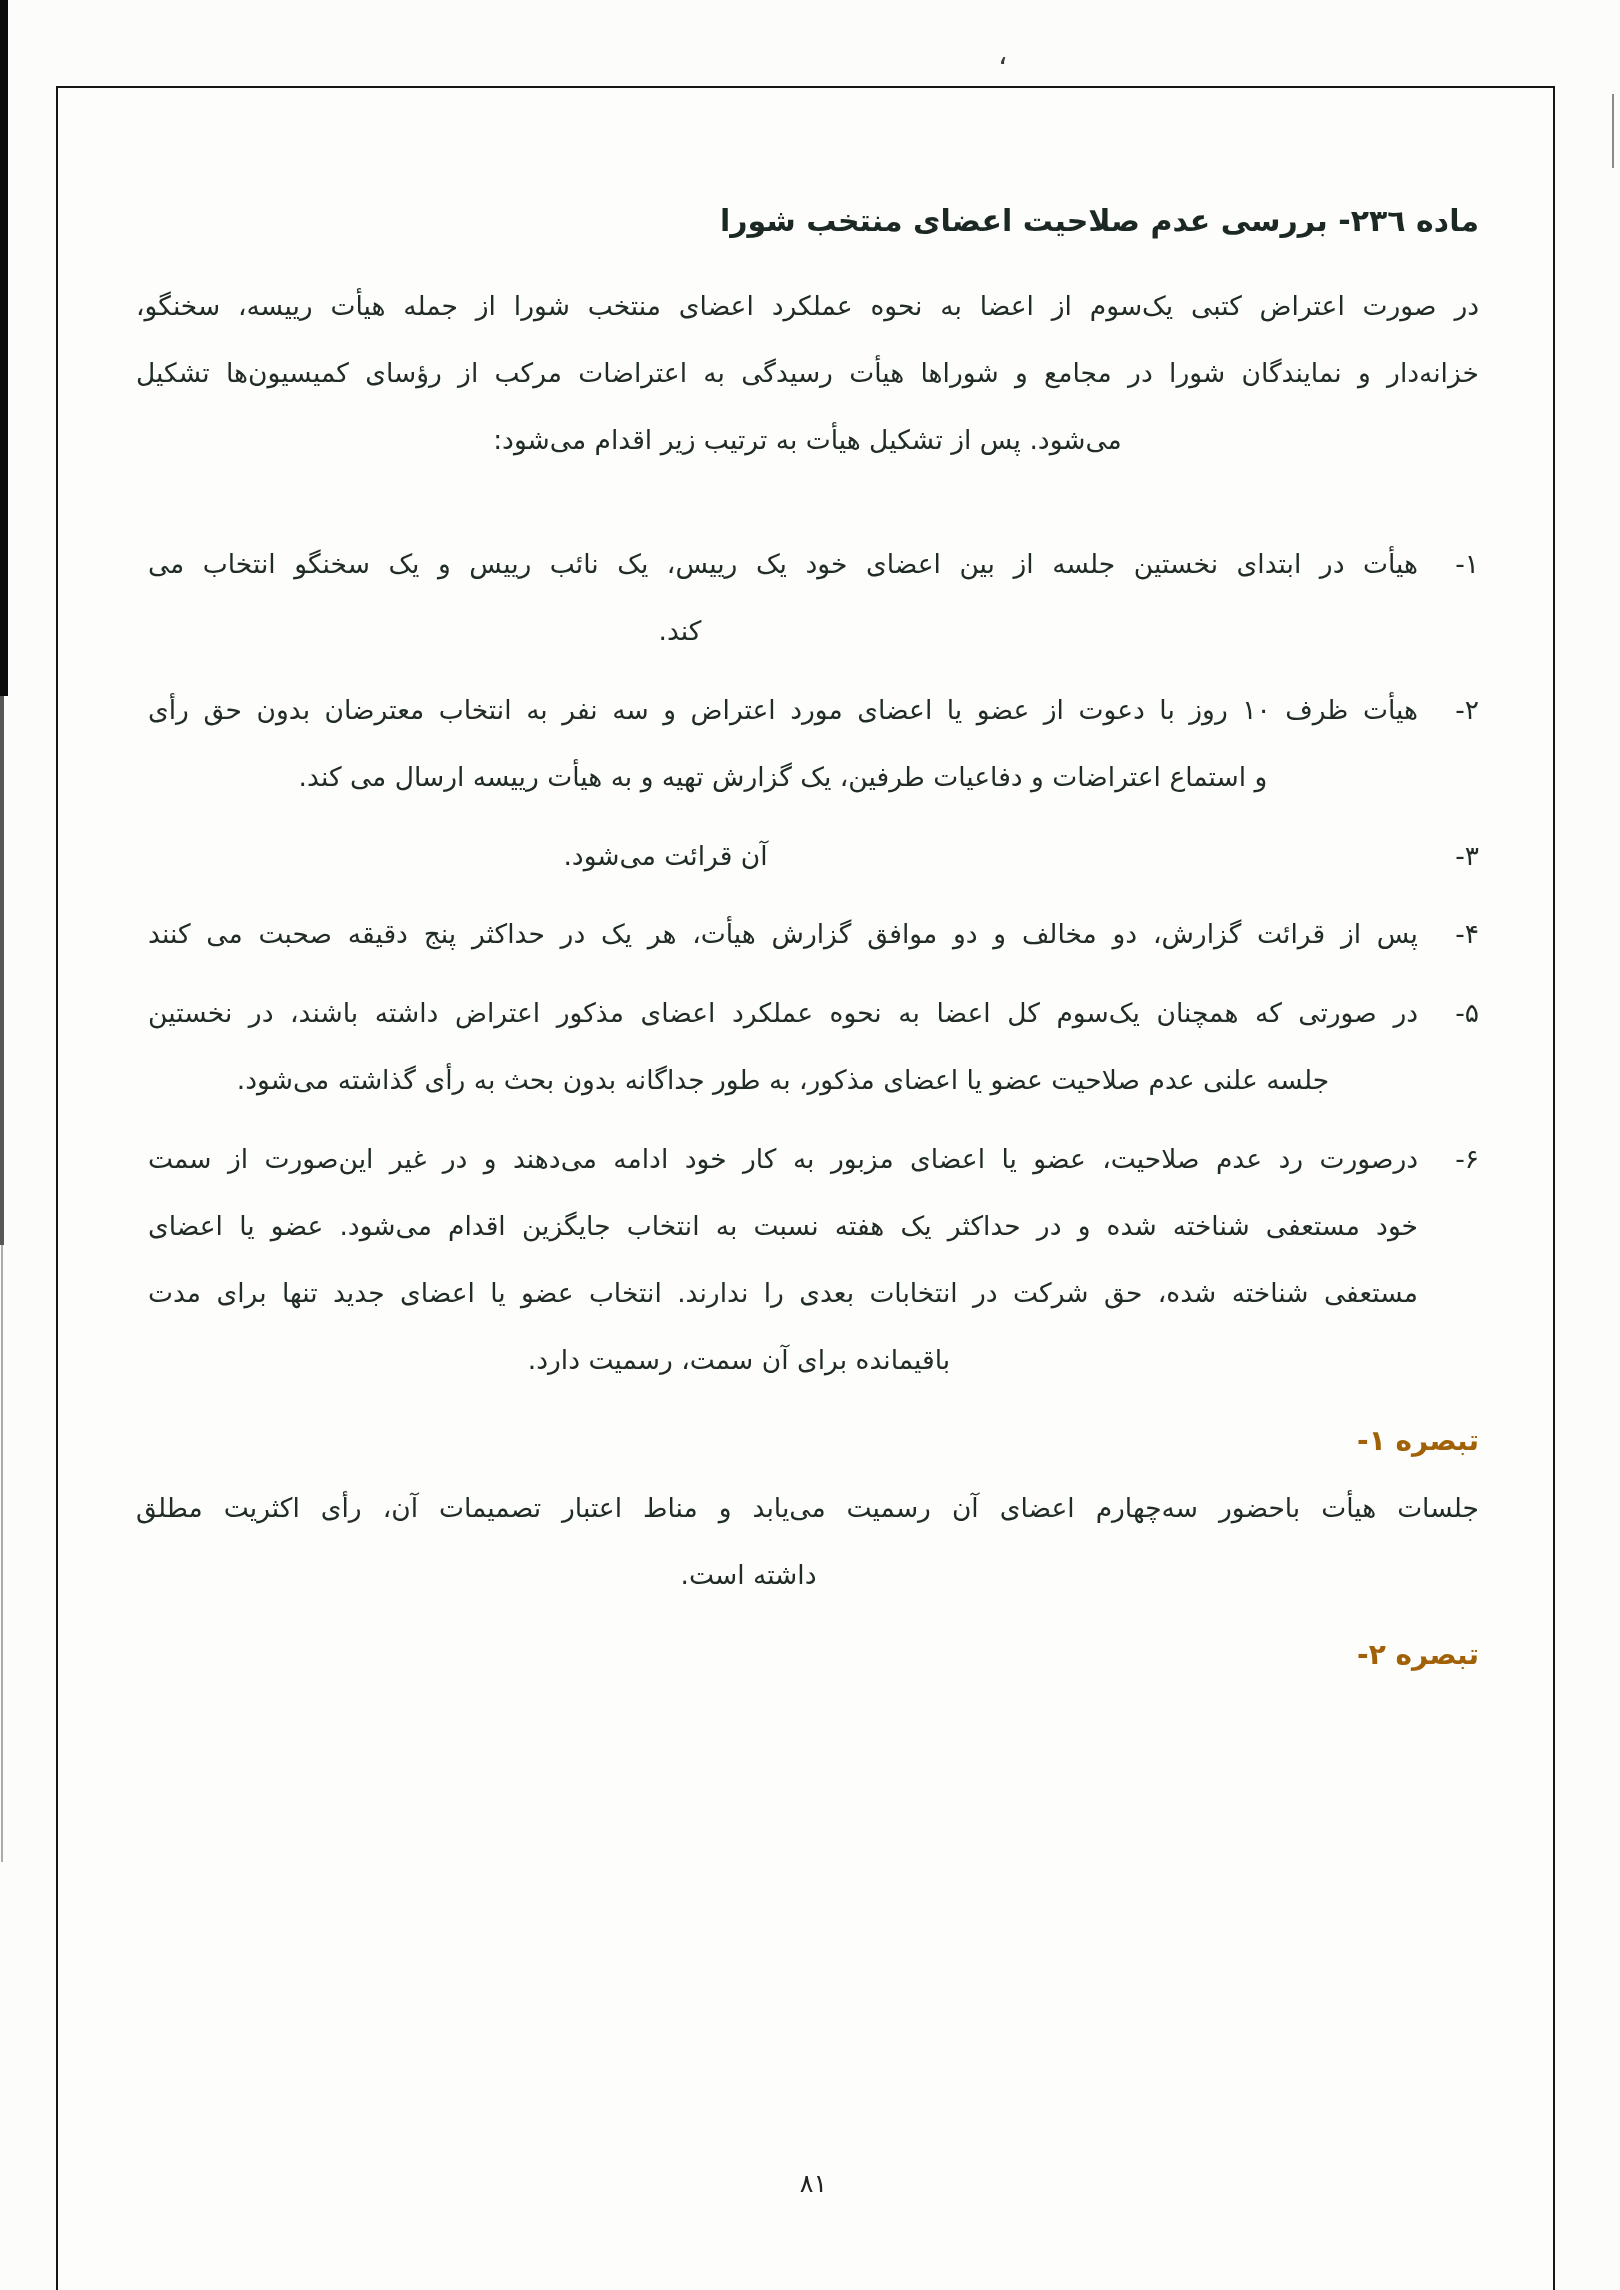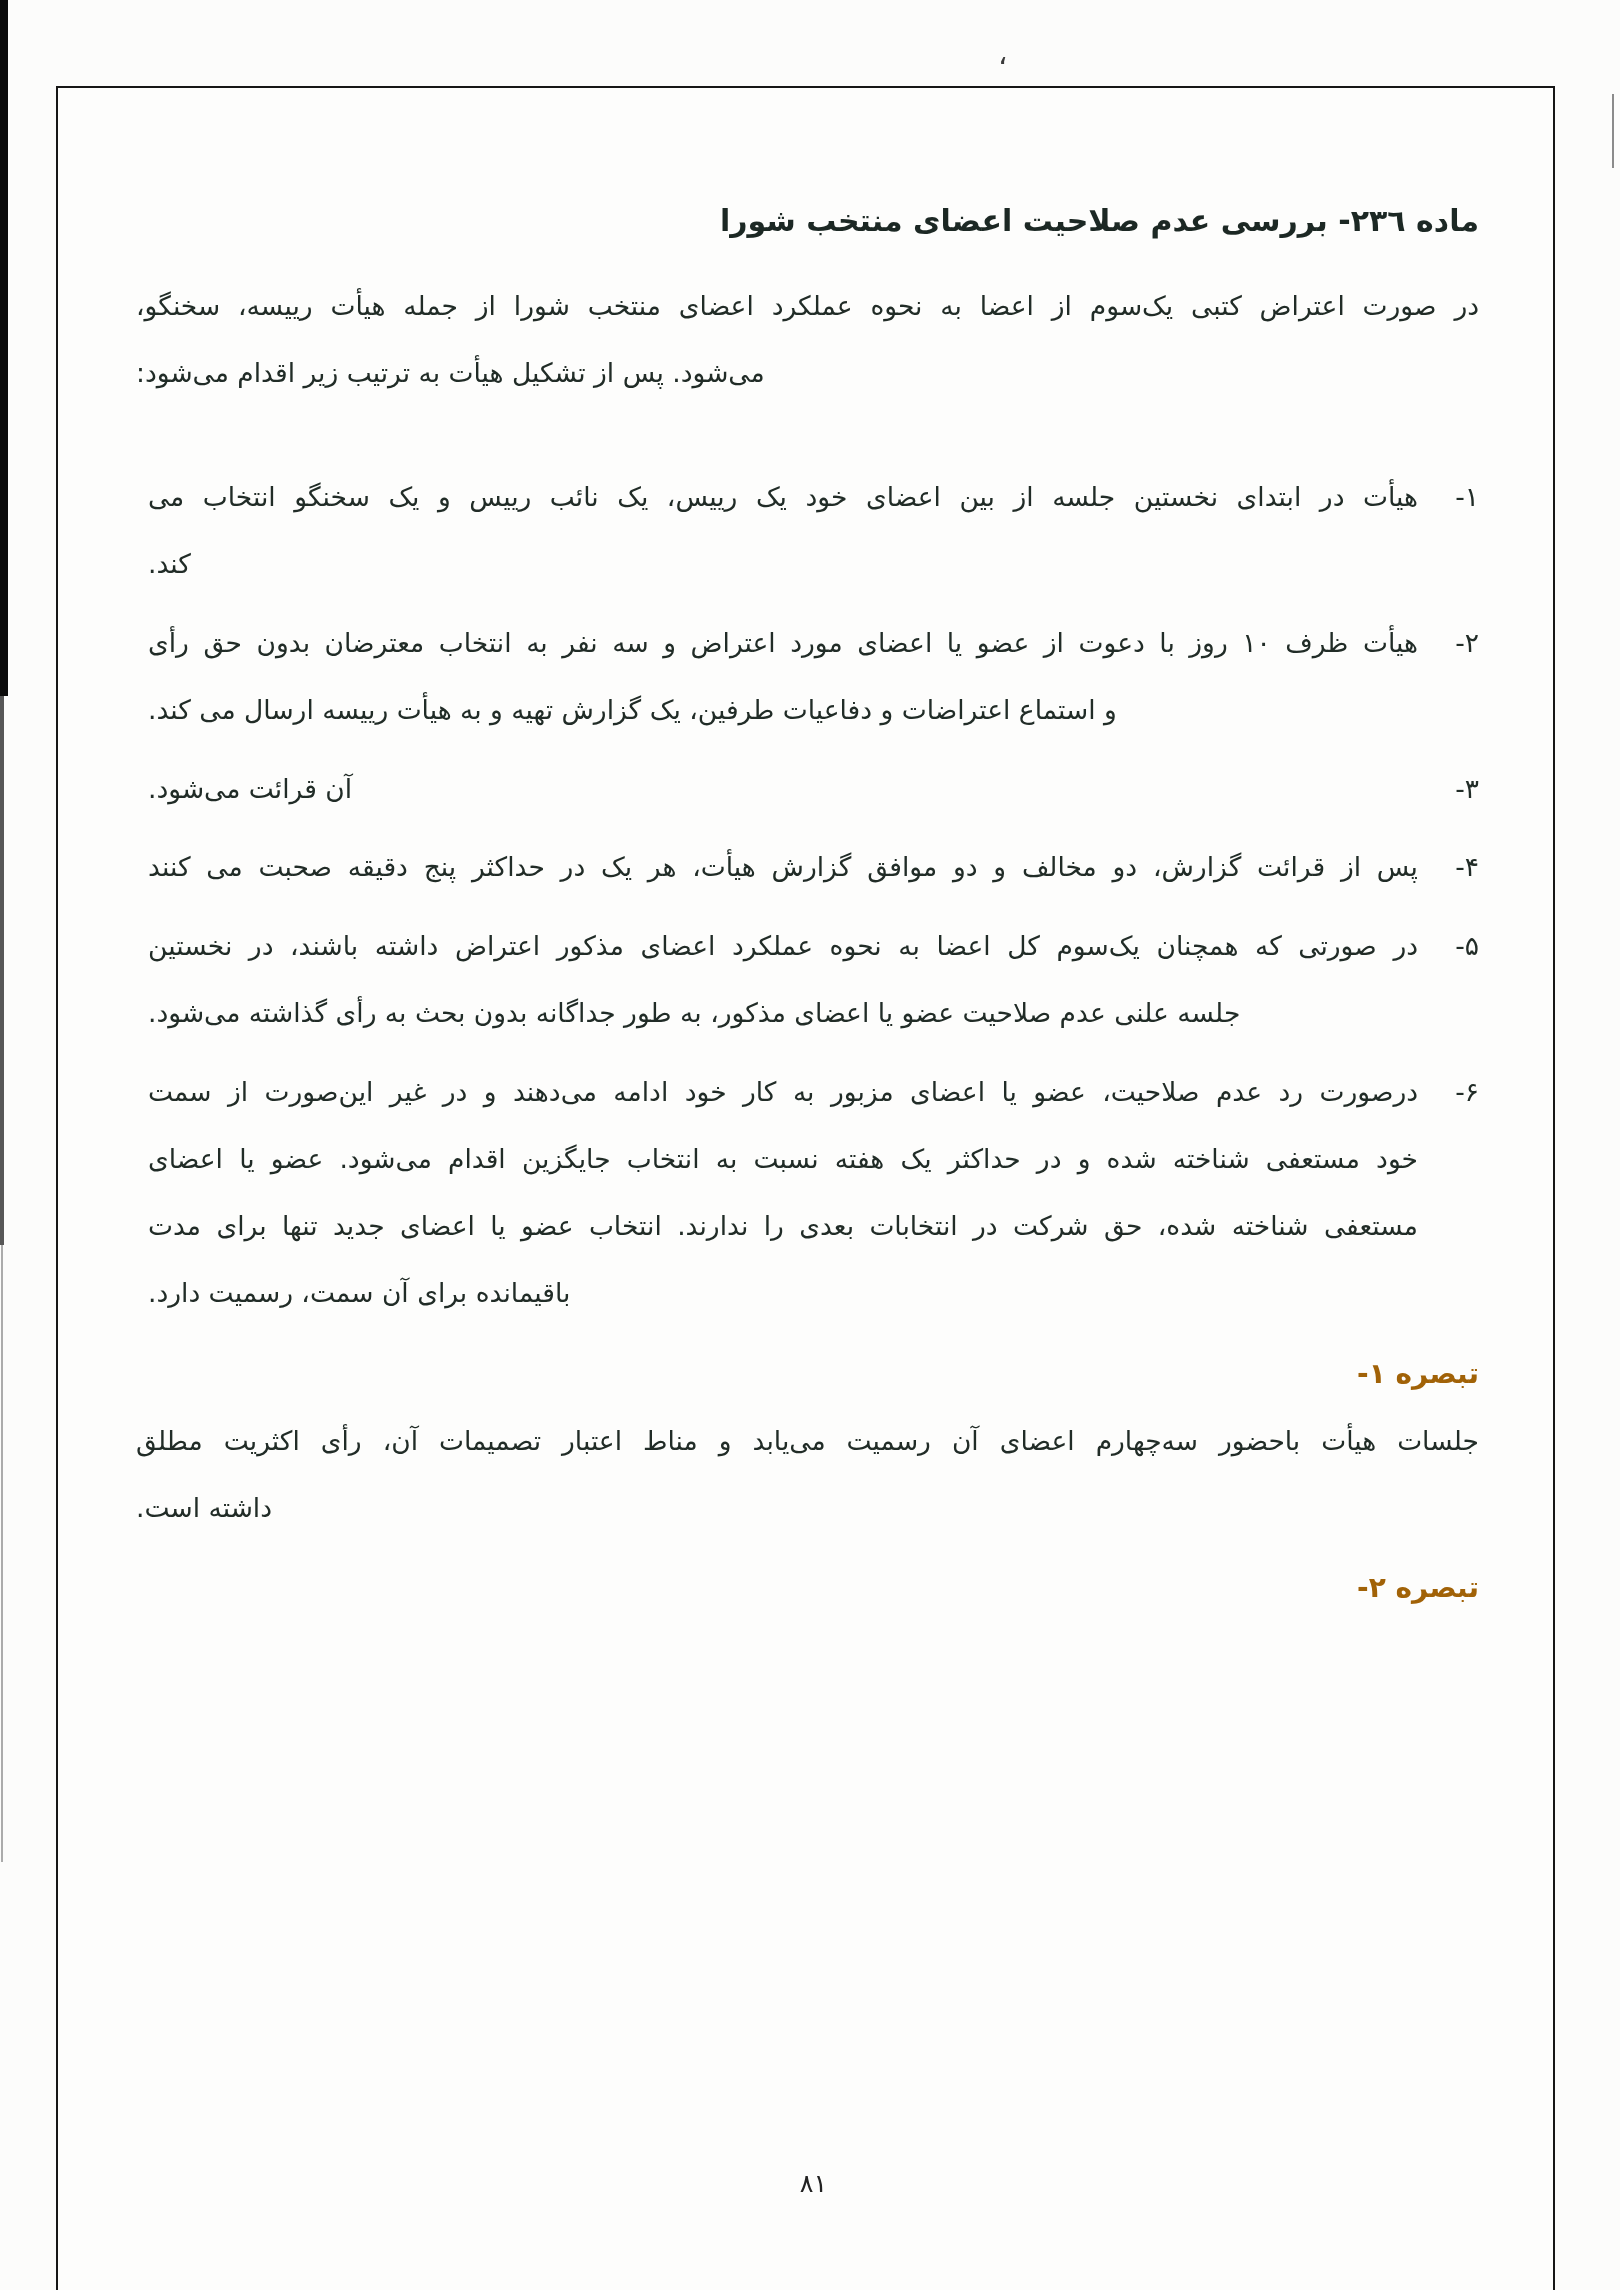--- a/index.html
+++ b/index.html
@@ -47,21 +47,21 @@
     text-align: right;
     color: #1c2824;
   }
 
   .body-text { font-size: 26.5px; line-height: 67px; }
 
   .intro { margin-top: 29px; }
 
   .line { min-height: 67px; }
   .line.full { text-align: justify; text-align-last: justify; }
-  .line.end  { text-align: left; }
+  .line.end  { text-align: center; }
 
   .items { margin-top: 57px; }
   .item { display: flex; margin-bottom: 11.8px; }
   .item .marker { flex: 0 0 61px; text-align: right; font-size: 26.5px; line-height: 67px; }
   .item .content { flex: 1 1 auto; min-width: 0; margin-left: 12px; }
 
   .note-heading {
     font-size: 28px;
     font-weight: bold;
     line-height: 67px;
@@ -90,20 +90,21 @@
 <div class="mark-dash"></div>
 <div class="mark-dot"></div>
 <div class="mark-tick"></div>
 
 <div class="frame">
 
   <h1 class="title">ماده ٢٣٦- بررسی عدم صلاحیت اعضای منتخب شورا</h1>
 
   <div class="intro body-text" id="intro">
       <div class="line full">در صورت اعتراض کتبی یک‌سوم از اعضا به نحوه عملکرد اعضای منتخب شورا از جمله هیأت رییسه، سخنگو،</div>
+      <div class="line full">خزانه‌دار و نمایندگان شورا در مجامع و شوراها هیأت رسیدگی به اعتراضات مرکب از رؤسای کمیسیون‌ها تشکیل</div>
       <div class="line end">می‌شود. پس از تشکیل هیأت به ترتیب زیر اقدام می‌شود:</div>
     </div>
 
   <div class="items body-text" id="items">
       <div class="item">
         <div class="marker">۱-</div>
         <div class="content">
           <div class="line full">هیأت در ابتدای نخستین جلسه از بین اعضای خود یک رییس، یک نائب رییس و یک سخنگو انتخاب می</div>
           <div class="line end" style="padding-right: 206px;">کند.</div>
         </div>

